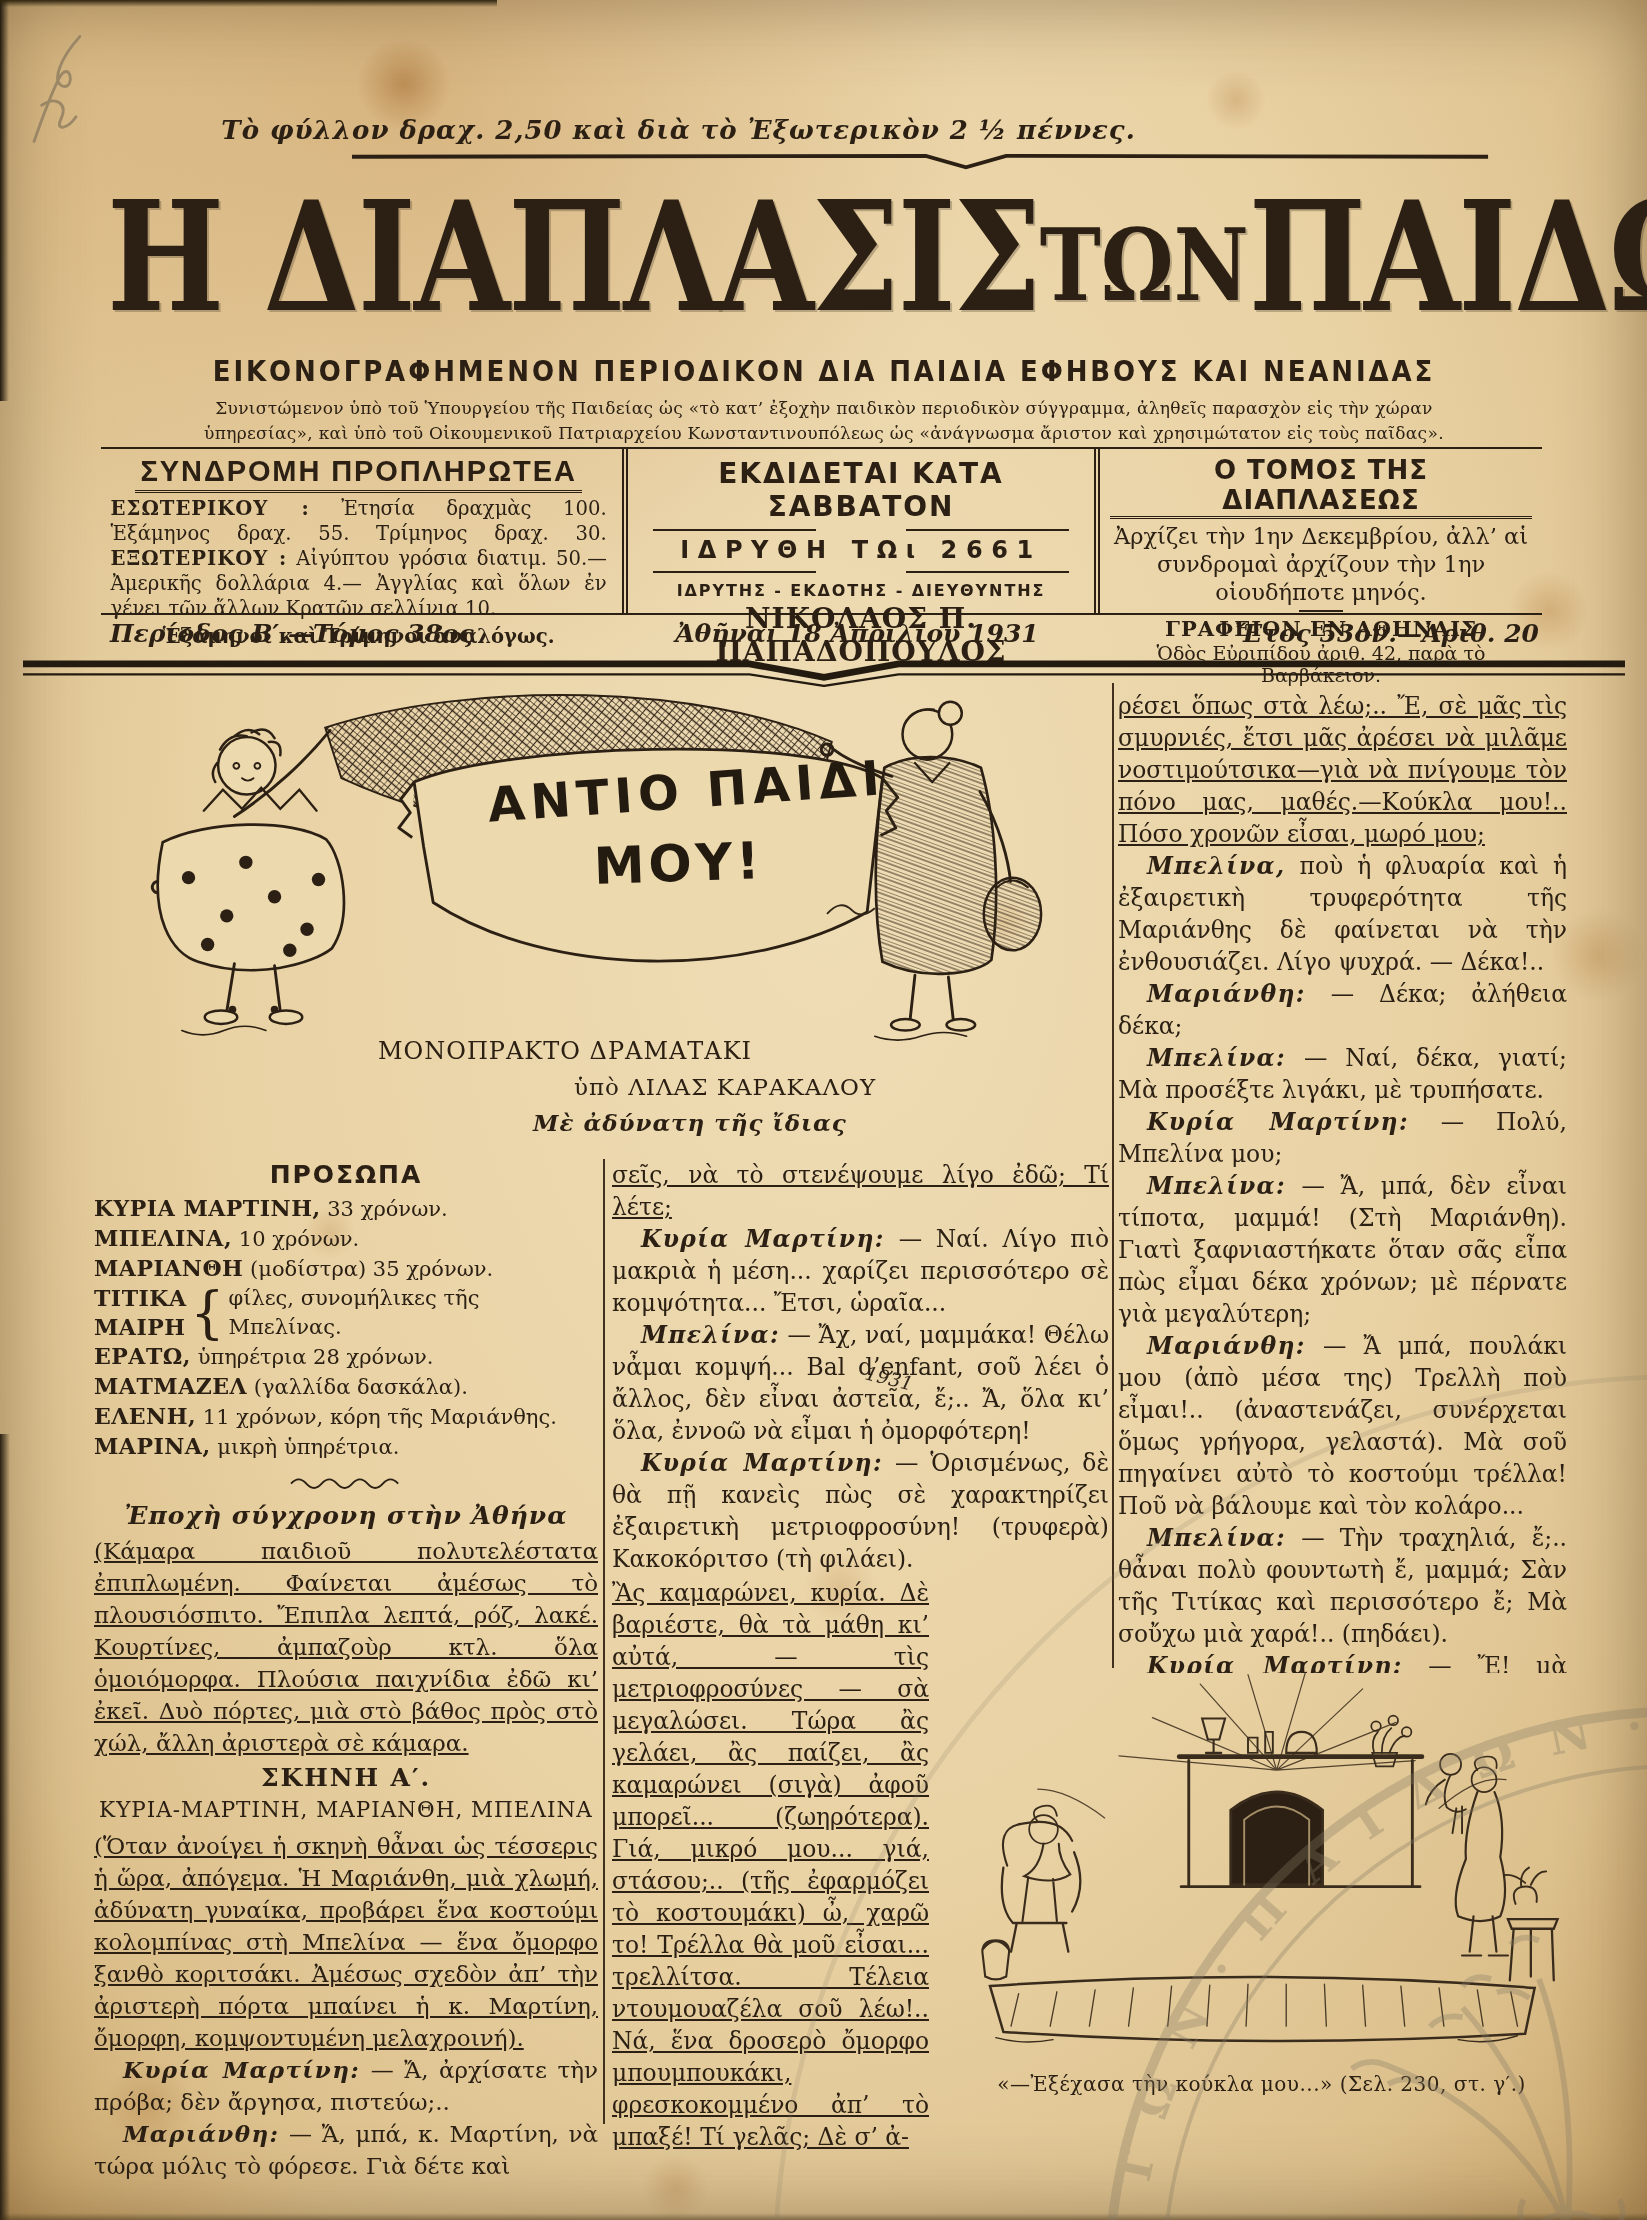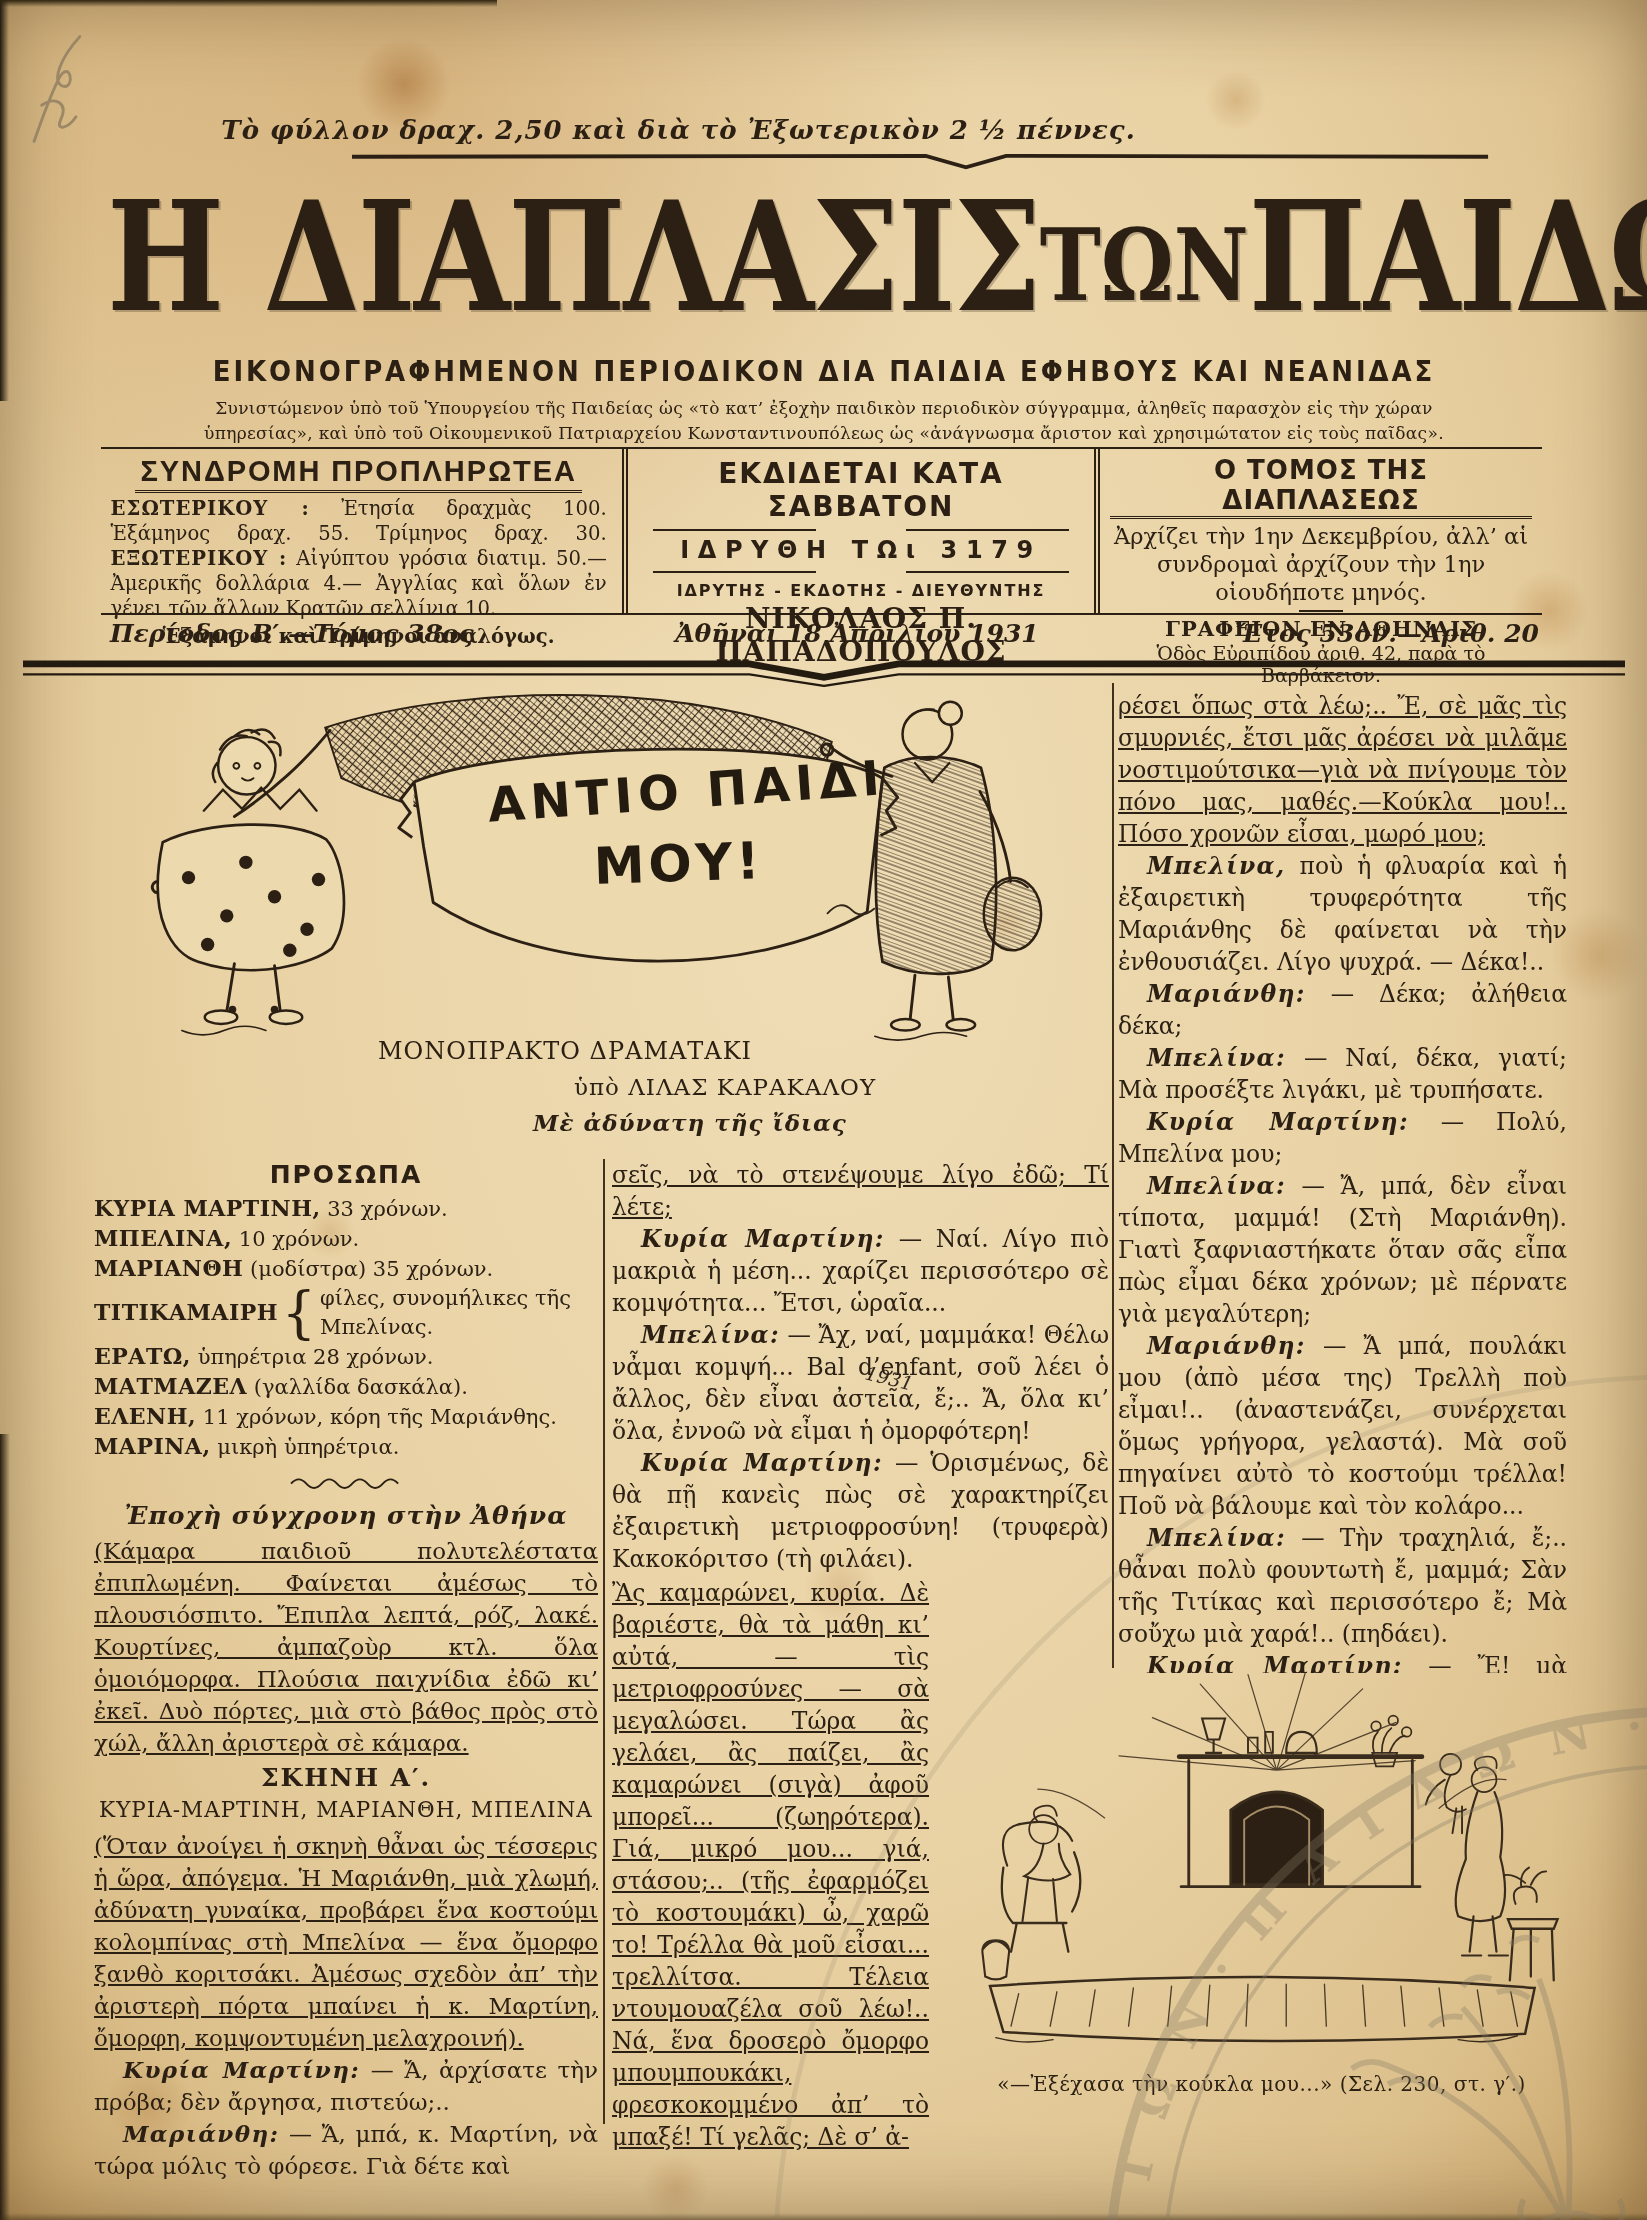--- a/index.html
+++ b/index.html
@@ -62,21 +62,21 @@
   .col2a{left:612px;top:1159px;width:497px;height:417px;font-size:23.4px;line-height:32px;}
   .col2b{left:612px;top:1577px;width:317px;height:574px;font-size:23.4px;line-height:32px;}
   .col3{left:1118px;top:690px;width:449px;height:983px;font-size:23.4px;line-height:32px;}
   .para{margin:0;text-indent:29px;}
   .cont{margin:0;text-indent:0;text-decoration:underline;}
   .spk{font-weight:bold;font-style:italic;letter-spacing:1.4px;}
   .cast-title{text-align:center;font-family:"DejaVu Sans",sans-serif;font-weight:bold;font-size:25px;letter-spacing:1.9px;margin-bottom:2.9px;}
   .cast{font-size:21px;line-height:29px;text-align:left;}
   .cast b{font-size:22px;letter-spacing:0.5px;}
   .bracegrp{display:flex;align-items:center;gap:3.8px;}
-  .bracegrp .names{display:flex;flex-direction:row;line-height:29px;}
+  .bracegrp .names{display:flex;flex-direction:column;line-height:29px;}
   .brace{font-size:54px;font-weight:normal;transform:scaleY(1.05);line-height:0;}
   .sqg{text-align:center;margin:3.8px 0 1.9px;}
   .scene-h{text-align:center;font-weight:bold;font-style:italic;font-size:25px;letter-spacing:1px;margin:1.9px 0 3.8px;text-indent:0;}
   .scene-no{text-align:center;font-weight:bold;font-size:25px;letter-spacing:1.9px;margin:2.9px 0 0;text-indent:0;}
   .scene-cast{text-align:center;font-size:21.5px;letter-spacing:1px;margin:0 0 3.8px;text-indent:0;}
   
   .kicker{left:378px;top:1037px;font-size:24px;letter-spacing:1px;font-weight:500;}
   .byline{left:574px;top:1074px;font-size:23px;letter-spacing:1px;}
   .subline{left:533px;top:1109px;font-size:23px;font-weight:bold;font-style:italic;letter-spacing:1px;}
   .ban{font-family:"DejaVu Sans",sans-serif;font-weight:bold;color:#241b10;white-space:nowrap;}
@@ -126,21 +126,21 @@
         <span>Αἰγύπτου γρόσια διατιμ. 50.— Ἀμερικῆς δολλάρια 4.— Ἀγγλίας καὶ ὅλων ἐν γένει τῶν ἄλλων Κρατῶν σελλίνια 10.</span>
       </div>
       <div class="ibL-last">Ἑξάμηνοι καὶ Τρίμηνοι ἀναλόγως.</div>
     </div>
     <div class="ibC">
       <div class="cc1">ΕΚΔΙΔΕΤΑΙ ΚΑΤΑ ΣΑΒΒΑΤΟΝ</div>
       <div class="cc-rules">
           <i></i>
           <i></i>
         </div>
-      <div class="cc2">ΙΔΡΥΘΗ ΤΩι 3179</div>
+      <div class="cc2">ΙΔΡΥΘΗ ΤΩι 2661</div>
       <div class="cc-rules">
           <i></i>
           <i></i>
         </div>
       <div class="cc3">ΙΔΡΥΤΗΣ - ΕΚΔΟΤΗΣ - ΔΙΕΥΘΥΝΤΗΣ</div>
       <div class="cc4">ΝΙΚΟΛΑΟΣ Π. ΠΑΠΑΔΟΠΟΥΛΟΣ</div>
     </div>
     <div class="ibR">
       <span class="ibR-title">Ο ΤΟΜΟΣ ΤΗΣ ΔΙΑΠΛΑΣΕΩΣ</span>
       <div class="ibR-body">Ἀρχίζει τὴν 1ην Δεκεμβρίου, ἀλλ’ αἱ συνδρομαὶ ἀρχίζουν τὴν 1ην οἱουδήποτε μηνός.</div>

